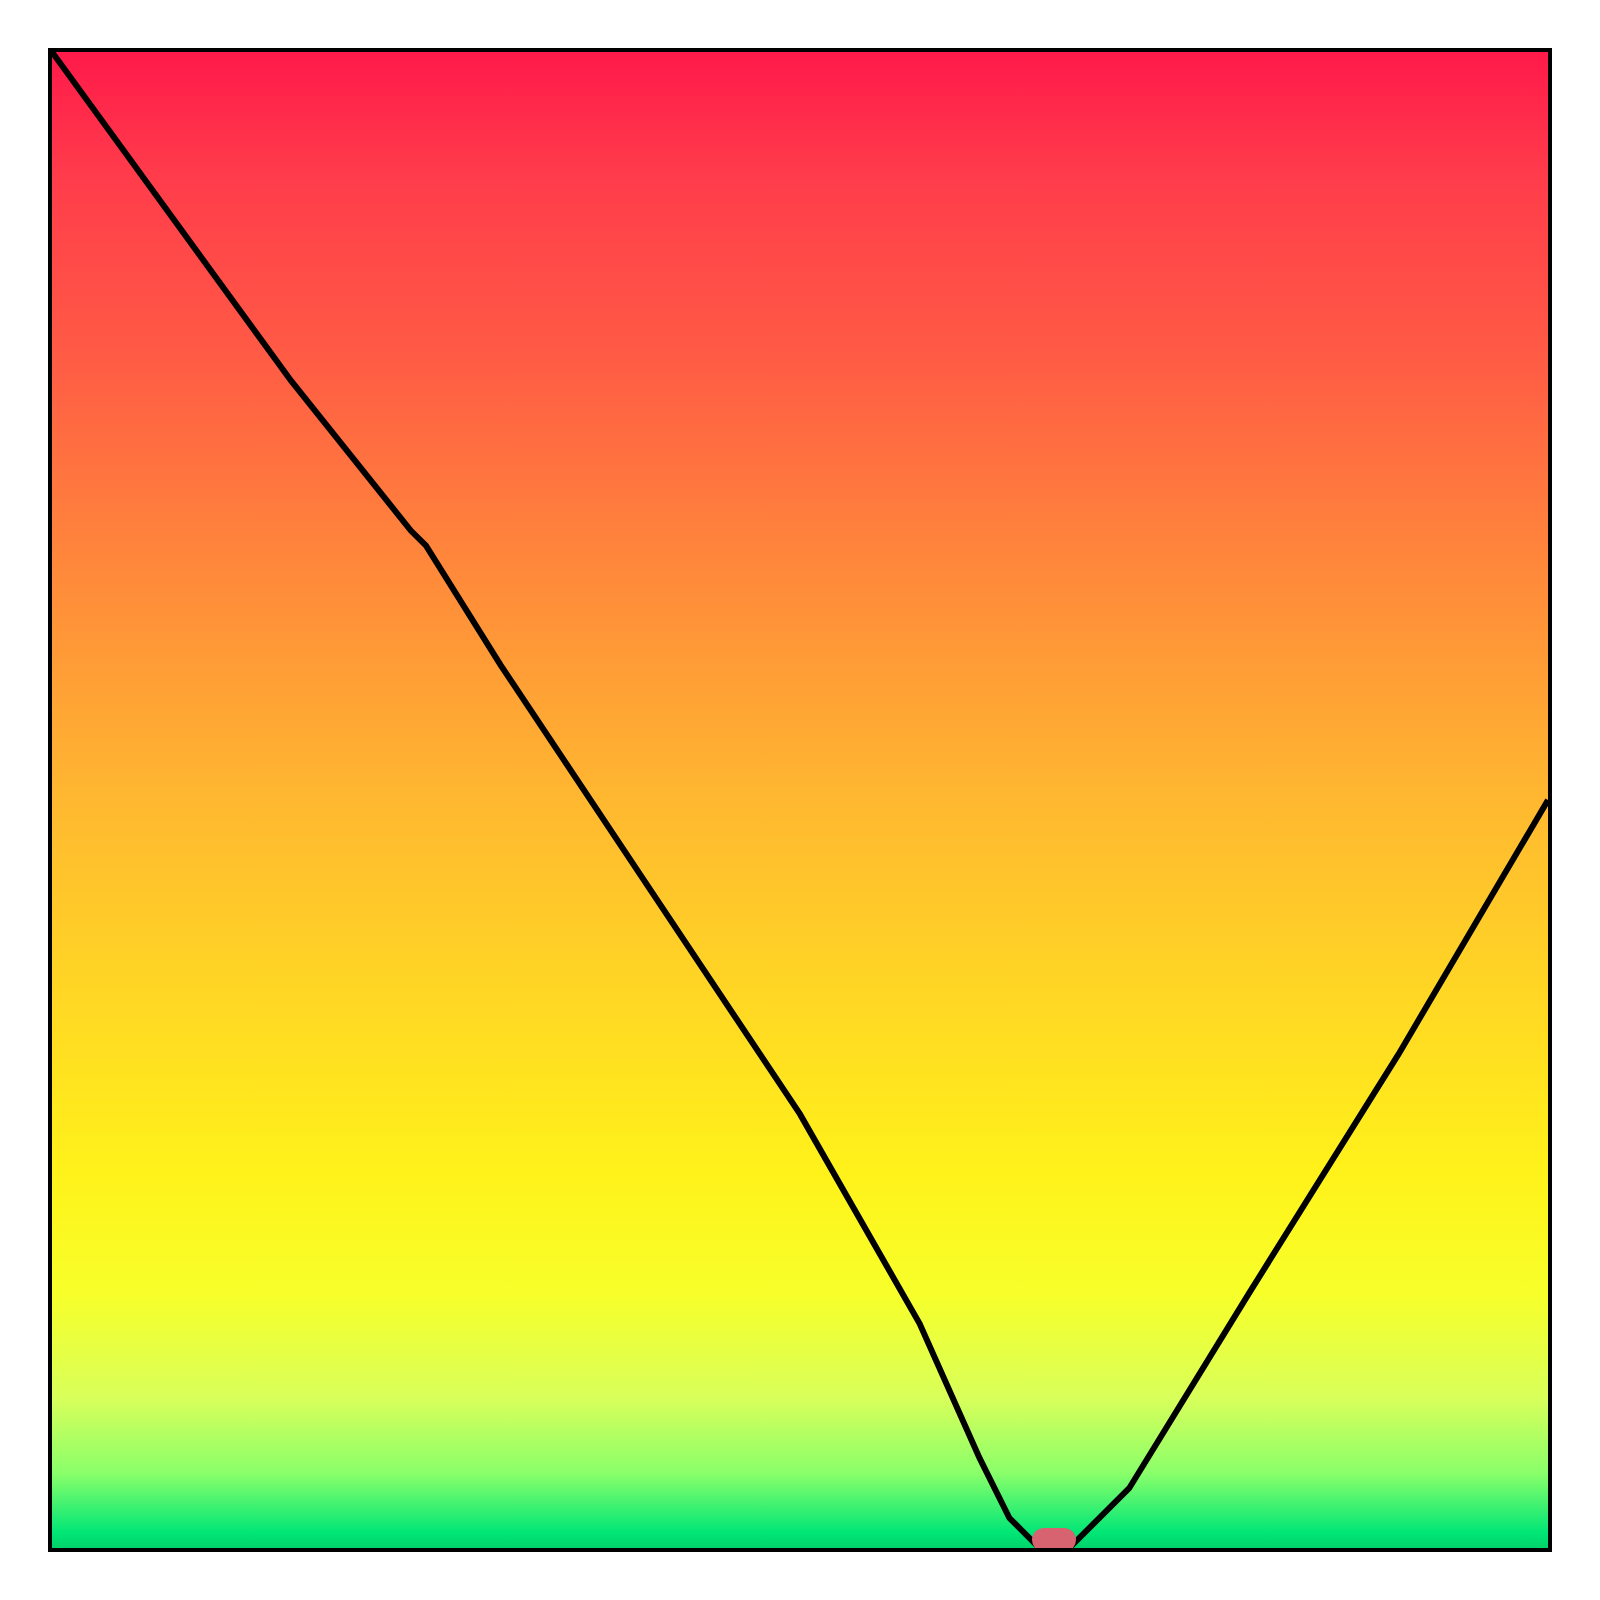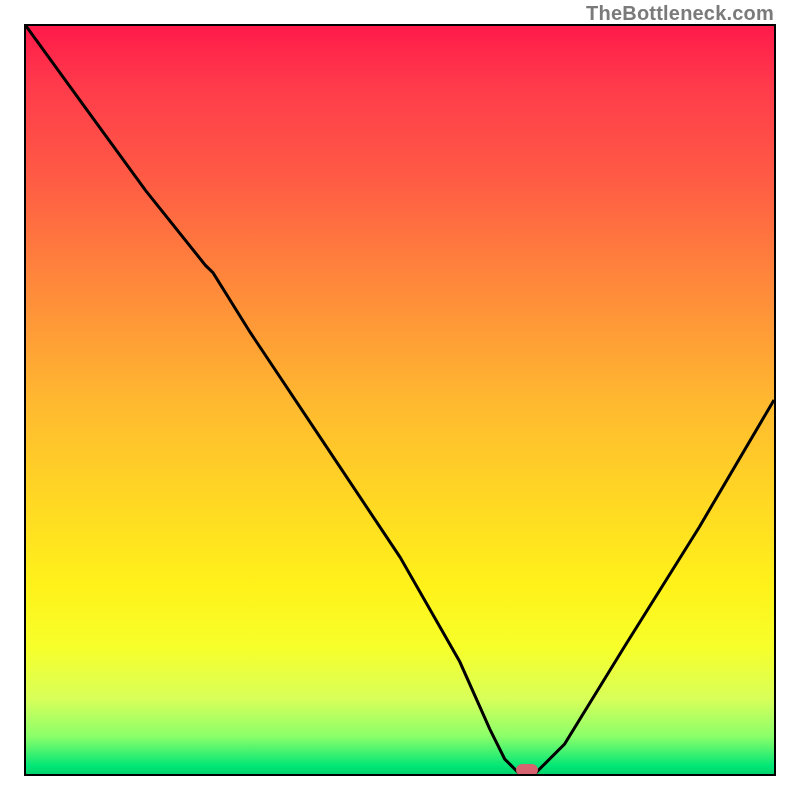--- a/index.html
+++ b/index.html
@@ -67,21 +67,20 @@
     font-size: 20px;
     letter-spacing: 0.2px;
     color: #7a7a7a;
     font-weight: 600;
   }
 </style>
 </head>
 <body>
 
 <div class="chart-container">
-  <div class="watermark">TheBottleneck.com</div>
 
   <div class="plot-area">
     <div class="gradient-bg"></div>
 
     <svg class="curve" viewBox="0 0 748 748" preserveAspectRatio="none">
       <path id="curve-path" d="M0.0 0.0 L59.8 82.3 L119.7 164.6 L179.5 239.4 L187.0 246.8 L224.4 306.7 L299.2 418.9 L374.0 531.1 L433.8 635.8 L463.8 703.1 L478.7 733.0 L493.7 748.0 L508.6 748.0 L538.6 718.1 L598.4 620.8 L673.2 501.2 L748.0 374.0" fill="none" stroke-width="3" stroke="#000000"></path>
     </svg>
 
     <div id="marker" class="marker" style="left: 67%; top: 99.5%; background: rgb(214, 99, 111);"></div>
   </div>

